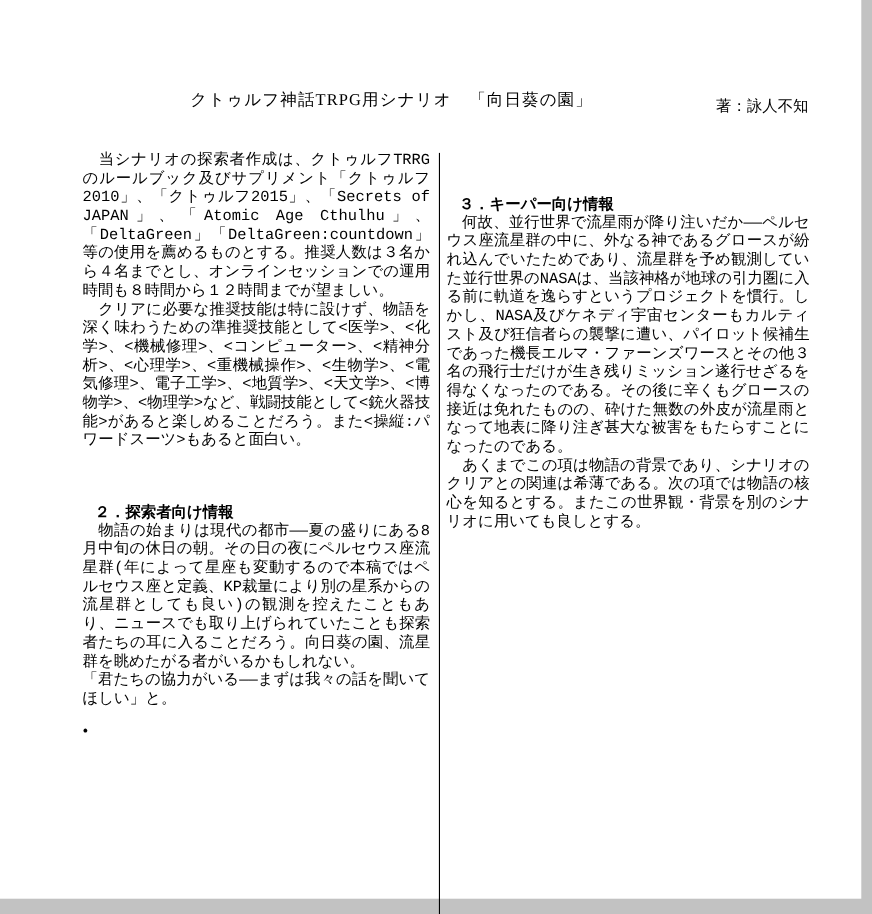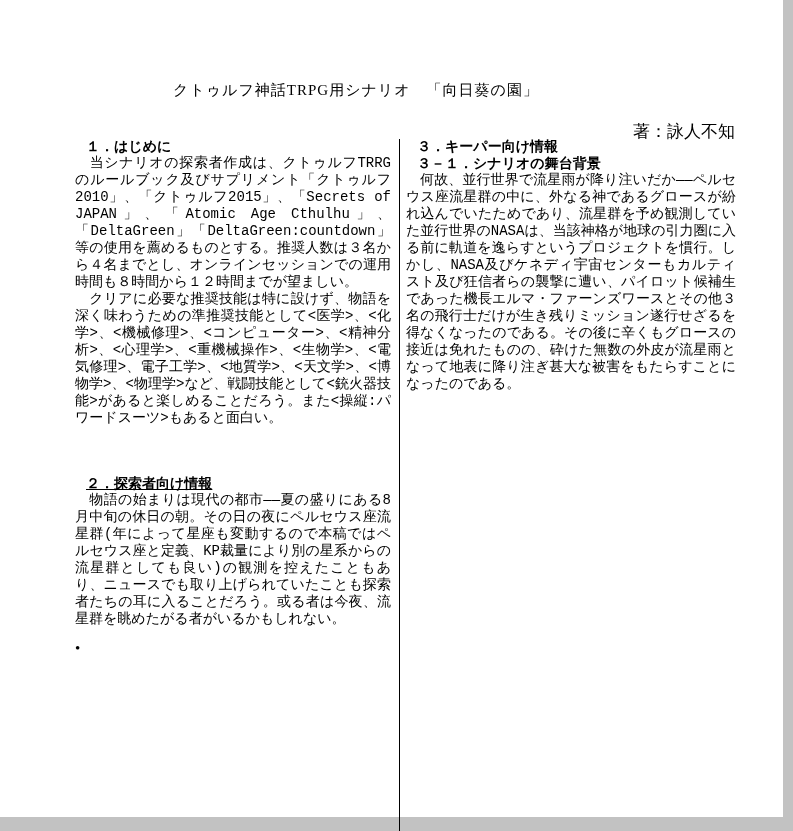--- a/index.html
+++ b/index.html
@@ -20,67 +20,67 @@
   .doc-title {
     position: absolute;
     left: 0; top: 81px;
     width: 712px;
     text-align: center;
     font-size: 15px;
     letter-spacing: 1px;
   }
   .doc-author {
     position: absolute;
-    top: 120px;
+    top: 88px;
     right: 58px;
-    font-size: 17px;
+    font-size: 14px;
   }
   .divider {
     position: absolute;
     left: 399px; top: 139px;
     width: 1px; height: 692px;
     background: #000000;
   }
   .col {
     position: absolute;
     top: 138px;
     font-size: 14px;
     line-height: 17px;
     text-align: justify;
     overflow-wrap: break-word;
   }
   .col-left  { left: 75px;  width: 316px; }
-  .col-right { left: 406px; width: 330px; }
+  .col-right { left: 406px; width: 330px; margin-top: 40px; }
   .sec {
     font-size: 14px;
     font-weight: bold;
     padding-left: 11px;
   }
   .col p { margin: 0; font-family: Liberation Mono, monospace; }
-  .mt-large { margin-top: 48px; text-decoration: underline; }
+  .mt-large { margin-top: 48px; }
   .mt-line  { margin-top: 17px; }
   .bullet   { margin-top: 12px; font-size: 15px; }
 </style>
 </head>
 <body>
 
 <div class="page"></div>
 
 <div class="doc-title">クトゥルフ神話TRPG用シナリオ　「向日葵の園」</div>
 <div class="doc-author">著：詠人不知</div>
 
 <div class="divider"></div>
 
 <div class="col col-left">
-  <h2 class="sec">１．はじめに</h2>
   <p>　当シナリオの探索者作成は、クトゥルフTRRGのルールブック及びサプリメント「クトゥルフ2010」、「クトゥルフ2015」、「Secrets of JAPAN」、「Atomic Age Cthulhu」、「DeltaGreen」「DeltaGreen:countdown」等の使用を薦めるものとする。推奨人数は３名から４名までとし、オンラインセッションでの運用時間も８時間から１２時間までが望ましい。</p>
   <p>　クリアに必要な推奨技能は特に設けず、物語を深く味わうための準推奨技能として&lt;医学&gt;、&lt;化学&gt;、&lt;機械修理&gt;、&lt;コンピューター&gt;、&lt;精神分析&gt;、&lt;心理学&gt;、&lt;重機械操作&gt;、&lt;生物学&gt;、&lt;電気修理&gt;、電子工学&gt;、&lt;地質学&gt;、&lt;天文学&gt;、&lt;博物学&gt;、&lt;物理学&gt;など、戦闘技能として&lt;銃火器技能&gt;があると楽しめることだろう。また&lt;操縦:パワードスーツ&gt;もあると面白い。</p>
 
   <h2 class="sec mt-large">２．探索者向け情報</h2>
-  <p>　物語の始まりは現代の都市——夏の盛りにある8月中旬の休日の朝。その日の夜にペルセウス座流星群(年によって星座も変動するので本稿ではペルセウス座と定義、KP裁量により別の星系からの流星群としても良い)の観測を控えたこともあり、ニュースでも取り上げられていたことも探索者たちの耳に入ることだろう。或る者は今夜、流星群を眺めたがる者がいるかもしれない。</p>
+  <p>　物語の始まりは現代の都市——夏の盛りにある8月中旬の休日の朝。その日の夜にペルセウス座流星群(年によって星座も変動するので本稿ではペルセウス座と定義、KP裁量により別の星系からの流星群としても良い)の観測を控えたこともあり、ニュースでも取り上げられていたことも探索者たちの耳に入ることだろう。向日葵の園、流星群を眺めたがる者がいるかもしれない。</p>
+  <p>「君たちの協力がいる——まずは我々の話を聞いてほしい」と。</p>
   <div class="bullet">•</div>
 </div>
 
 <div class="col col-right">
   <h2 class="sec">３．キーパー向け情報</h2>
-  <h2 class="sec">３－１．シナリオの舞台背景</h2>
   <p class="mt-line">　何故、並行世界で流星雨が降り注いだか——ペルセウス座流星群の中に、外なる神であるグロースが紛れ込んでいたためであり、流星群を予め観測していた並行世界のNASAは、当該神格が地球の引力圏に入る前に軌道を逸らすというプロジェクトを慣行。しかし、NASA及びケネディ宇宙センターもカルティスト及び狂信者らの襲撃に遭い、パイロット候補生であった機長エルマ・ファーンズワースとその他３名の飛行士だけが生き残りミッション遂行せざるを得なくなったのである。その後に辛くもグロースの接近は免れたものの、砕けた無数の外皮が流星雨となって地表に降り注ぎ甚大な被害をもたらすことになったのである。</p>
+  <p>　あくまでこの項は物語の背景であり、シナリオのクリアとの関連は希薄である。次の項では物語の核心を知るとする。またこの世界観・背景を別のシナリオに用いても良しとする。</p>
 </div>
 
 </body></html>

